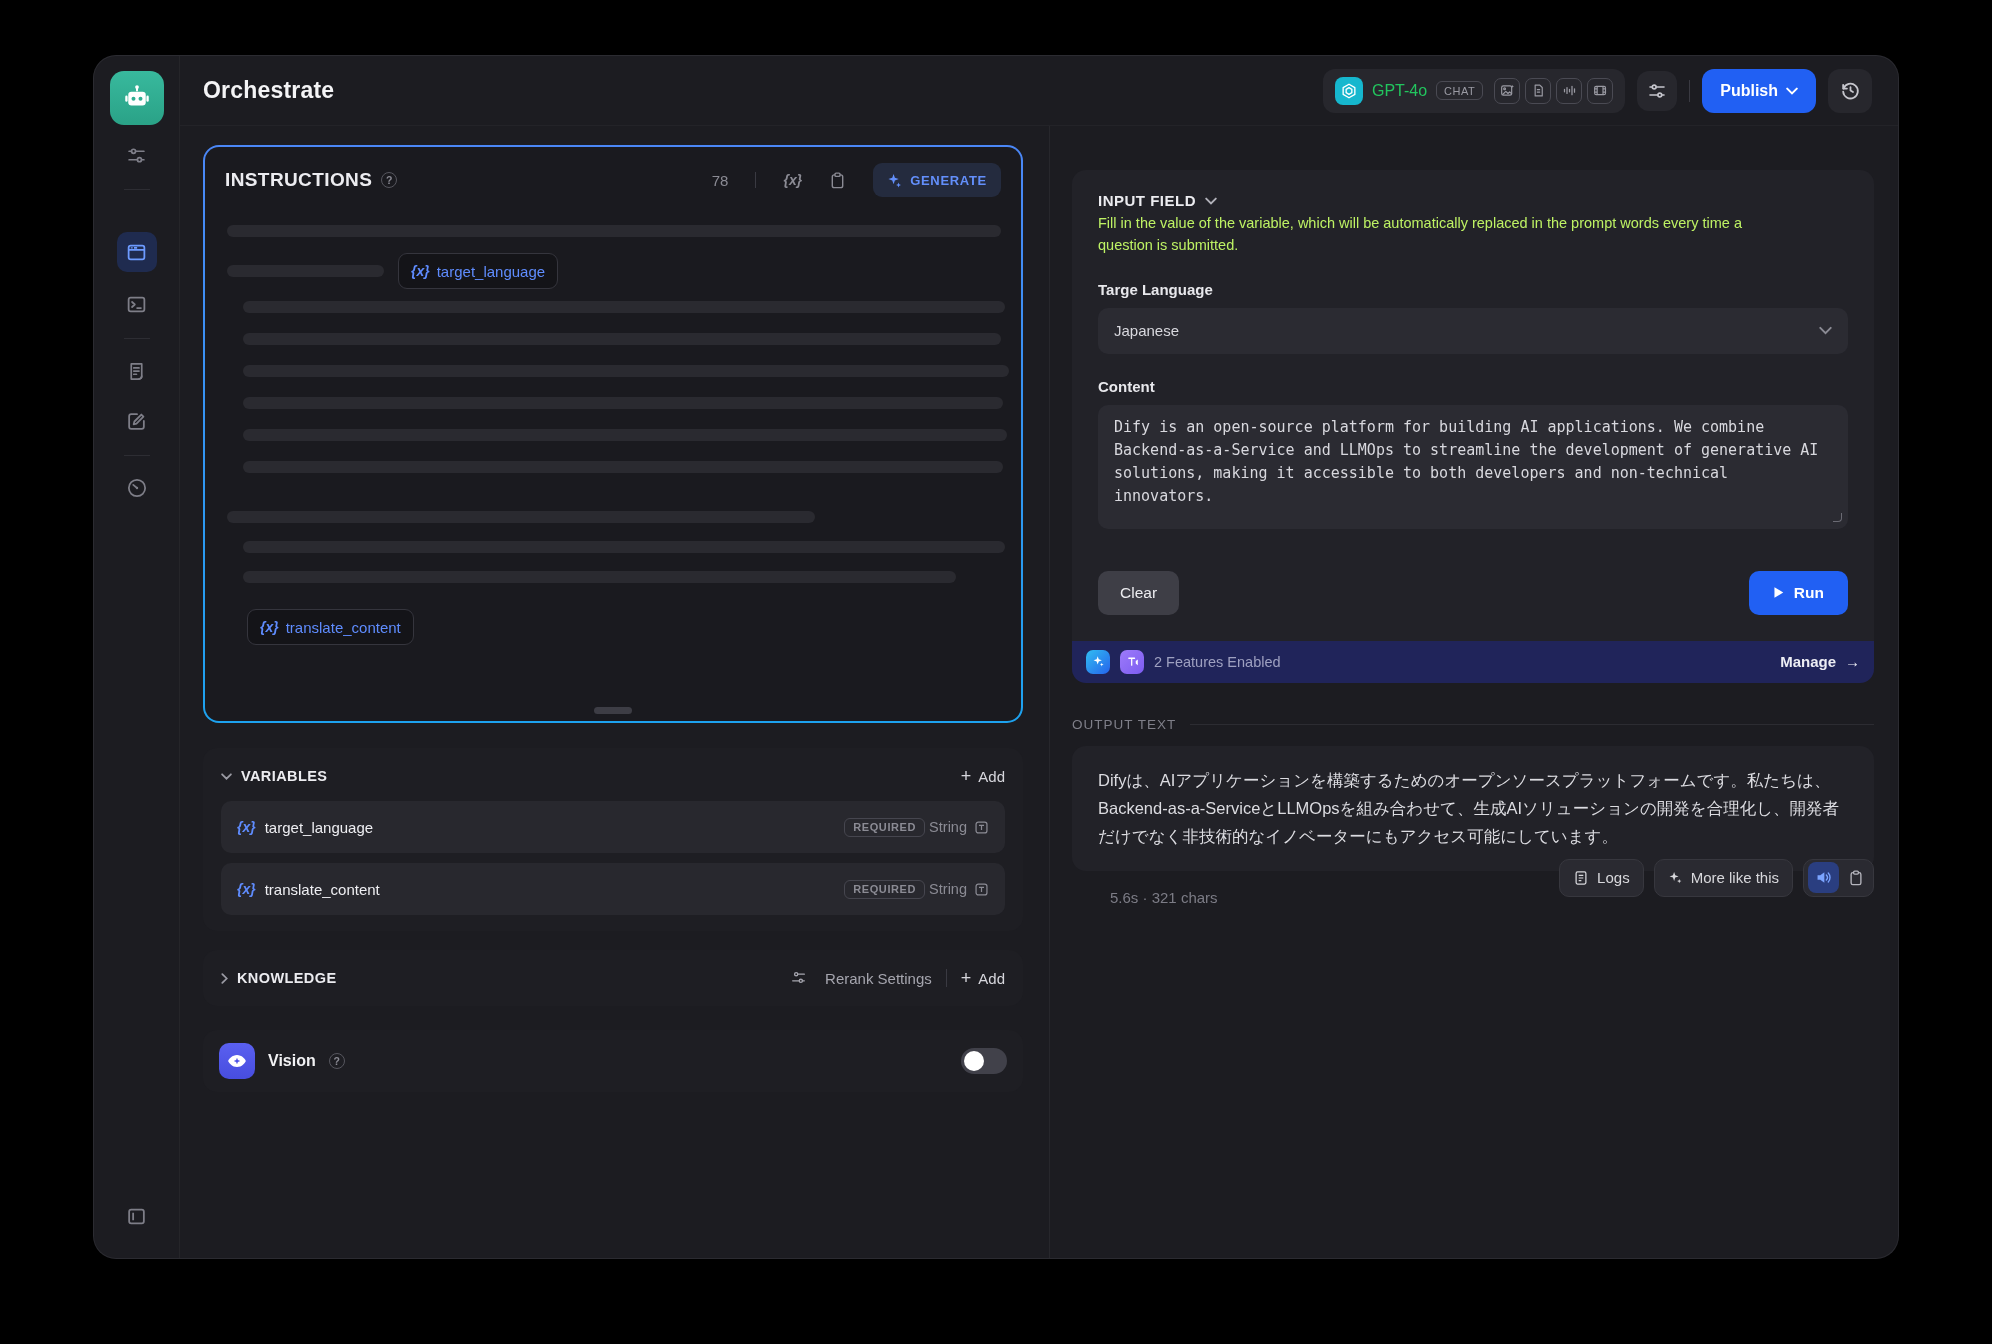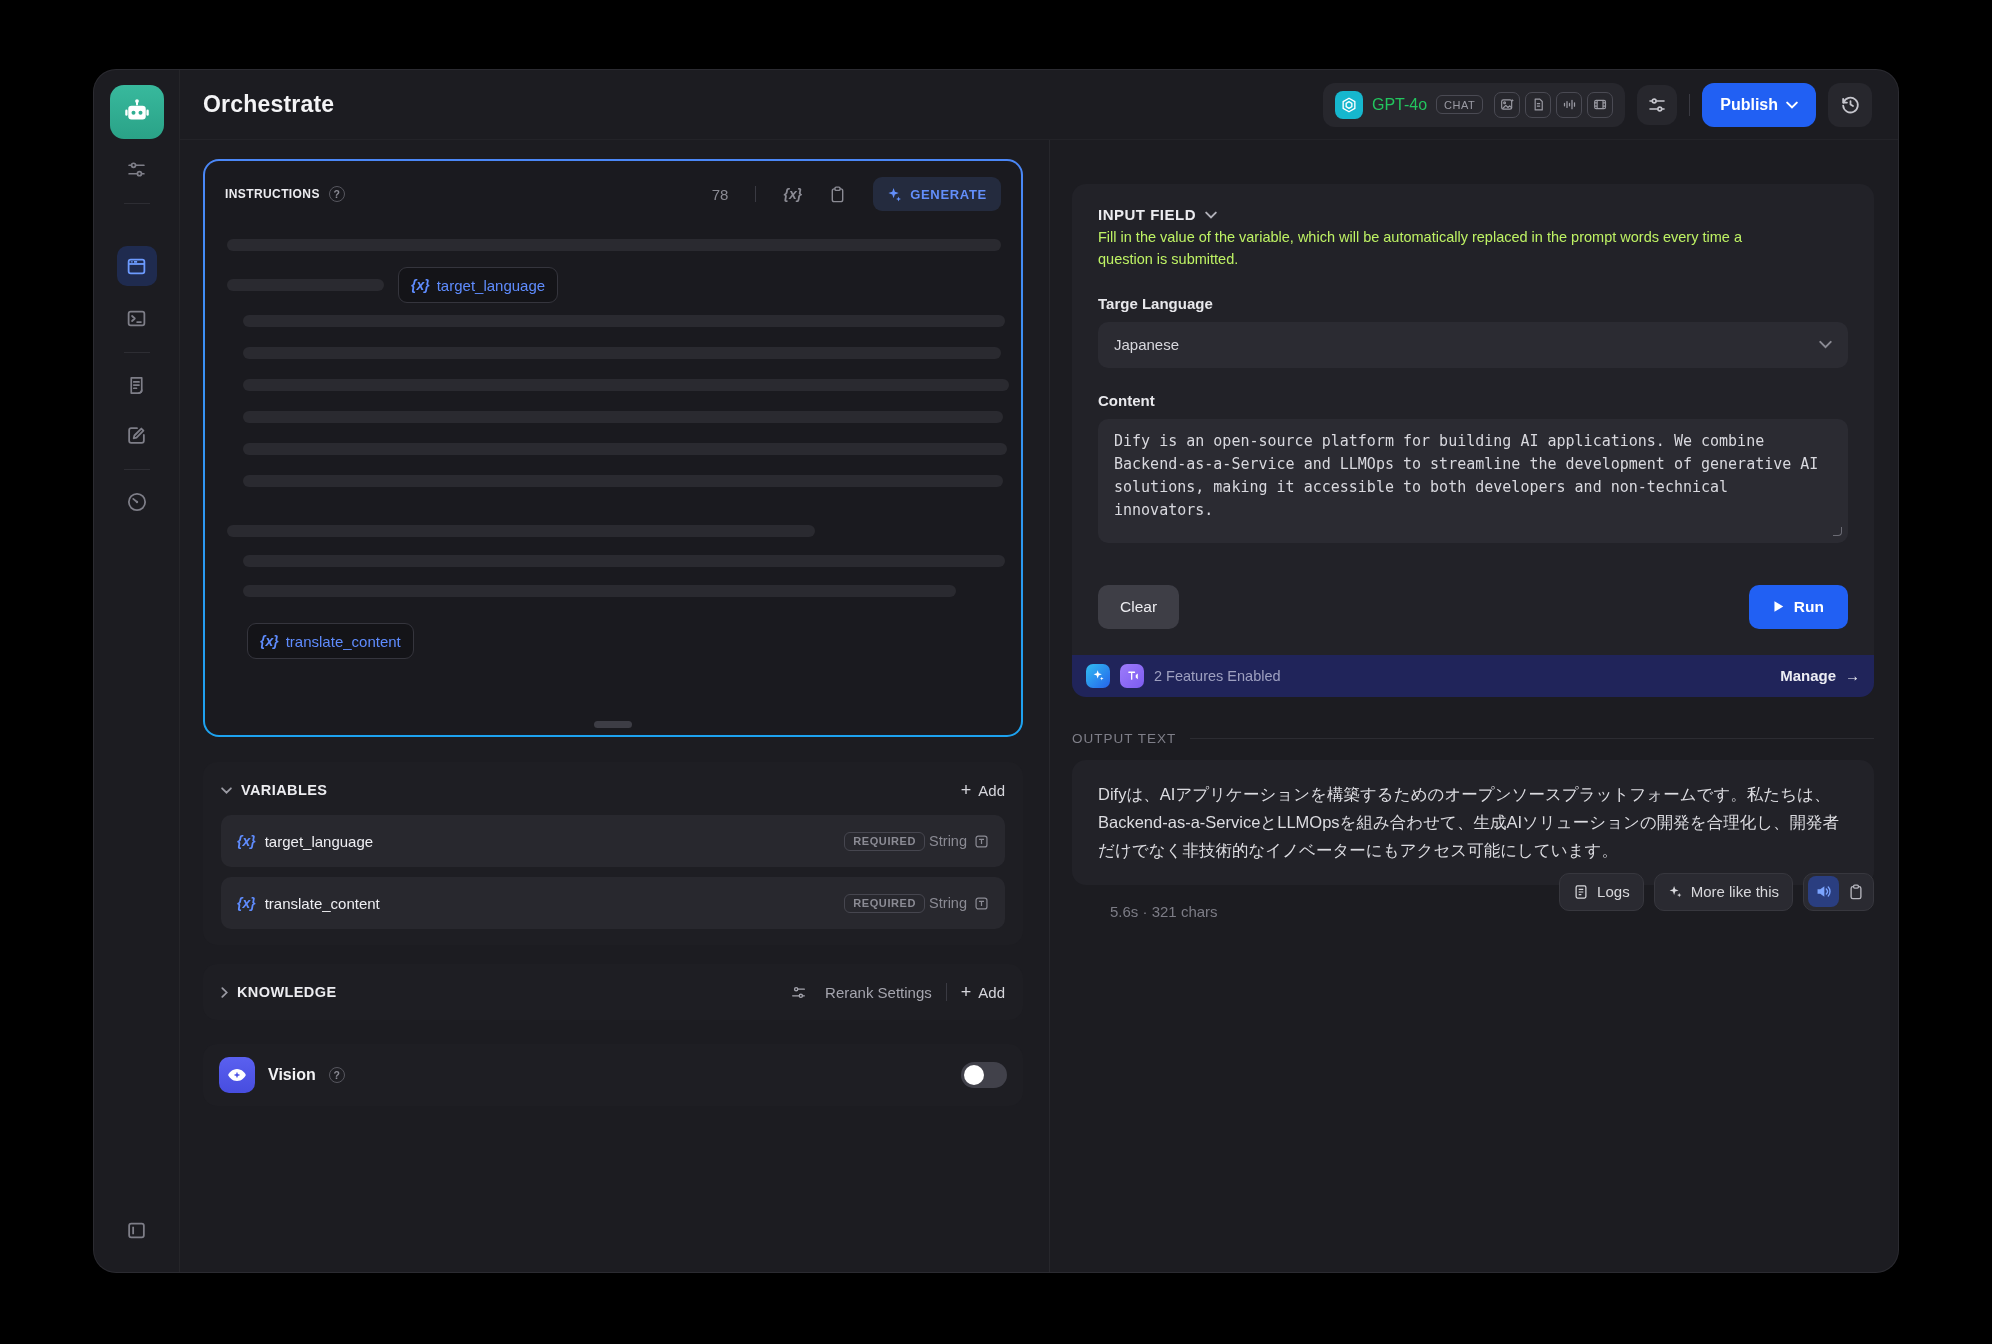--- a/index.html
+++ b/index.html
@@ -1,21 +1,21 @@
 <!DOCTYPE html>
 <html><head>
 <meta charset="utf-8">
 <style>
   *{margin:0;padding:0;box-sizing:border-box}
   html,body{width:1992px;height:1344px;background:#000;overflow:hidden;
     font-family:"Liberation Sans","DejaVu Sans",sans-serif;-webkit-font-smoothing:antialiased}
   button{cursor:pointer;font-family:inherit}
   svg{display:block}
 
-  .window{position:absolute;left:94px;top:70px;width:1804px;height:1202px;background:#1c1c21;
+  .window{position:absolute;left:94px;top:56px;width:1804px;height:1202px;background:#1c1c21;
     border-radius:22px;display:flex;overflow:hidden;box-shadow:0 0 0 1px #2b2b31}
 
   
   .sidebar{width:86px;flex:none;border-right:1px solid #252529;display:flex;flex-direction:column;align-items:center;padding:15px 0 22px}
   .app-icon{width:54px;height:54px;border-radius:14px;background:linear-gradient(180deg,#38b99d,#2aa287);
     display:flex;align-items:center;justify-content:center;margin-bottom:10px}
   .side-btn{width:40px;height:40px;border-radius:10px;background:transparent;border:none;color:#7e7e88;
     display:flex;align-items:center;justify-content:center}
   .side-btn.active{background:#1f2b4f;color:#6d9bff}
   .side-div{width:26px;height:1px;background:#2d2d33;margin-top:14px}
@@ -42,21 +42,21 @@
   .content{flex:1;display:flex;min-height:0}
   .left-pane{width:869px;flex:none;padding:19px 26px 0 23px}
   .pane-div{width:1px;background:#27272c}
   .right-pane{flex:1;padding:26px 24px 0 22px;display:flex;flex-direction:column;min-width:0}
 
   
   .inst-border{height:578px;border-radius:16px;padding:2px;background:linear-gradient(180deg,#4b87f7,#1da2ef)}
   .inst{height:100%;background:#1a1a1f;border-radius:14px;display:flex;flex-direction:column}
   .inst-head{display:flex;align-items:center;justify-content:space-between;padding:16px 20px 8px}
   .row{display:flex;align-items:center}
-  .inst-title{font-size:12px;font-weight:700;color:#ececf0;letter-spacing:.4px;margin-right:9px}
+  .inst-title{font-size:19px;font-weight:700;color:#ececf0;letter-spacing:.4px;margin-right:9px}
   .help{width:16px;height:16px;border-radius:50%;border:1.4px solid #56565e;color:#8b8b94;font-size:10.5px;font-weight:700;
     display:flex;align-items:center;justify-content:center;flex:none}
   .inst-tools{display:flex;align-items:center;gap:27px;color:#8b8b94}
   .count{font-size:15px}
   .token{font-size:14px;font-weight:600;font-style:italic}
   .gen-btn{height:34px;border-radius:9px;background:#242b3e;border:none;color:#638ffb;display:flex;align-items:center;gap:8px;
     padding:0 14px;font-size:13px;font-weight:700;letter-spacing:.7px}
   .inst-body{flex:1;padding:8px 22px 0;display:flex;flex-direction:column}
   .sk{height:12px;border-radius:6px;background:#2a2a30;flex:none}
   .sk-row{display:flex;align-items:center;gap:14px}
@@ -73,21 +73,21 @@
   .plus{font-size:18px;font-weight:400}
   .var-row{height:52px;border-radius:10px;background:#28282e;display:flex;align-items:center;justify-content:space-between;
     padding:0 16px;margin-top:10px}
   .var-left{display:flex;gap:9px;align-items:center;font-size:15px;color:#eeeef2}
   .blue{color:#5f8cfe}
   .var-right{display:flex;align-items:center;gap:4px}
   .req{border:1px solid #46464f;border-radius:6px;padding:2.5px 8px;font-size:11px;font-weight:700;letter-spacing:.6px;color:#8b8b94}
   .vtype{font-size:14.5px;color:#8b8b94;display:flex;align-items:center;gap:7px}
   .knowledge{margin-top:19px;height:56px;display:flex;align-items:center;justify-content:space-between;padding:0 18px}
   .kn-right{display:flex;align-items:center;gap:14px}
-  .rerank{display:flex;align-items:center;gap:19px;background:none;border:none;color:#a5a5ae;font-size:15px}
+  .rerank{display:flex;align-items:flex-start;gap:19px;background:none;border:none;color:#a5a5ae;font-size:15px}
   .vision{margin-top:24px;height:62px;display:flex;align-items:center;padding:0 16px;gap:13px}
   .vision-icon{width:36px;height:36px;border-radius:10px;background:linear-gradient(180deg,#5a60f0,#474ddf);
     display:flex;align-items:center;justify-content:center;flex:none}
   .vision-label{font-size:16px;font-weight:600;color:#f2f2f4}
   .toggle{margin-left:auto;width:46px;height:26px;border-radius:13px;background:#41414a;position:relative;border:none;flex:none}
   .knob{position:absolute;left:3px;top:3px;width:20px;height:20px;border-radius:10px;background:#fff}
 
   
   .dbg-head{display:flex;align-items:center;justify-content:space-between}
   .dbg-title{font-size:17px;font-weight:700;color:#f4f4f6;letter-spacing:.2px}

